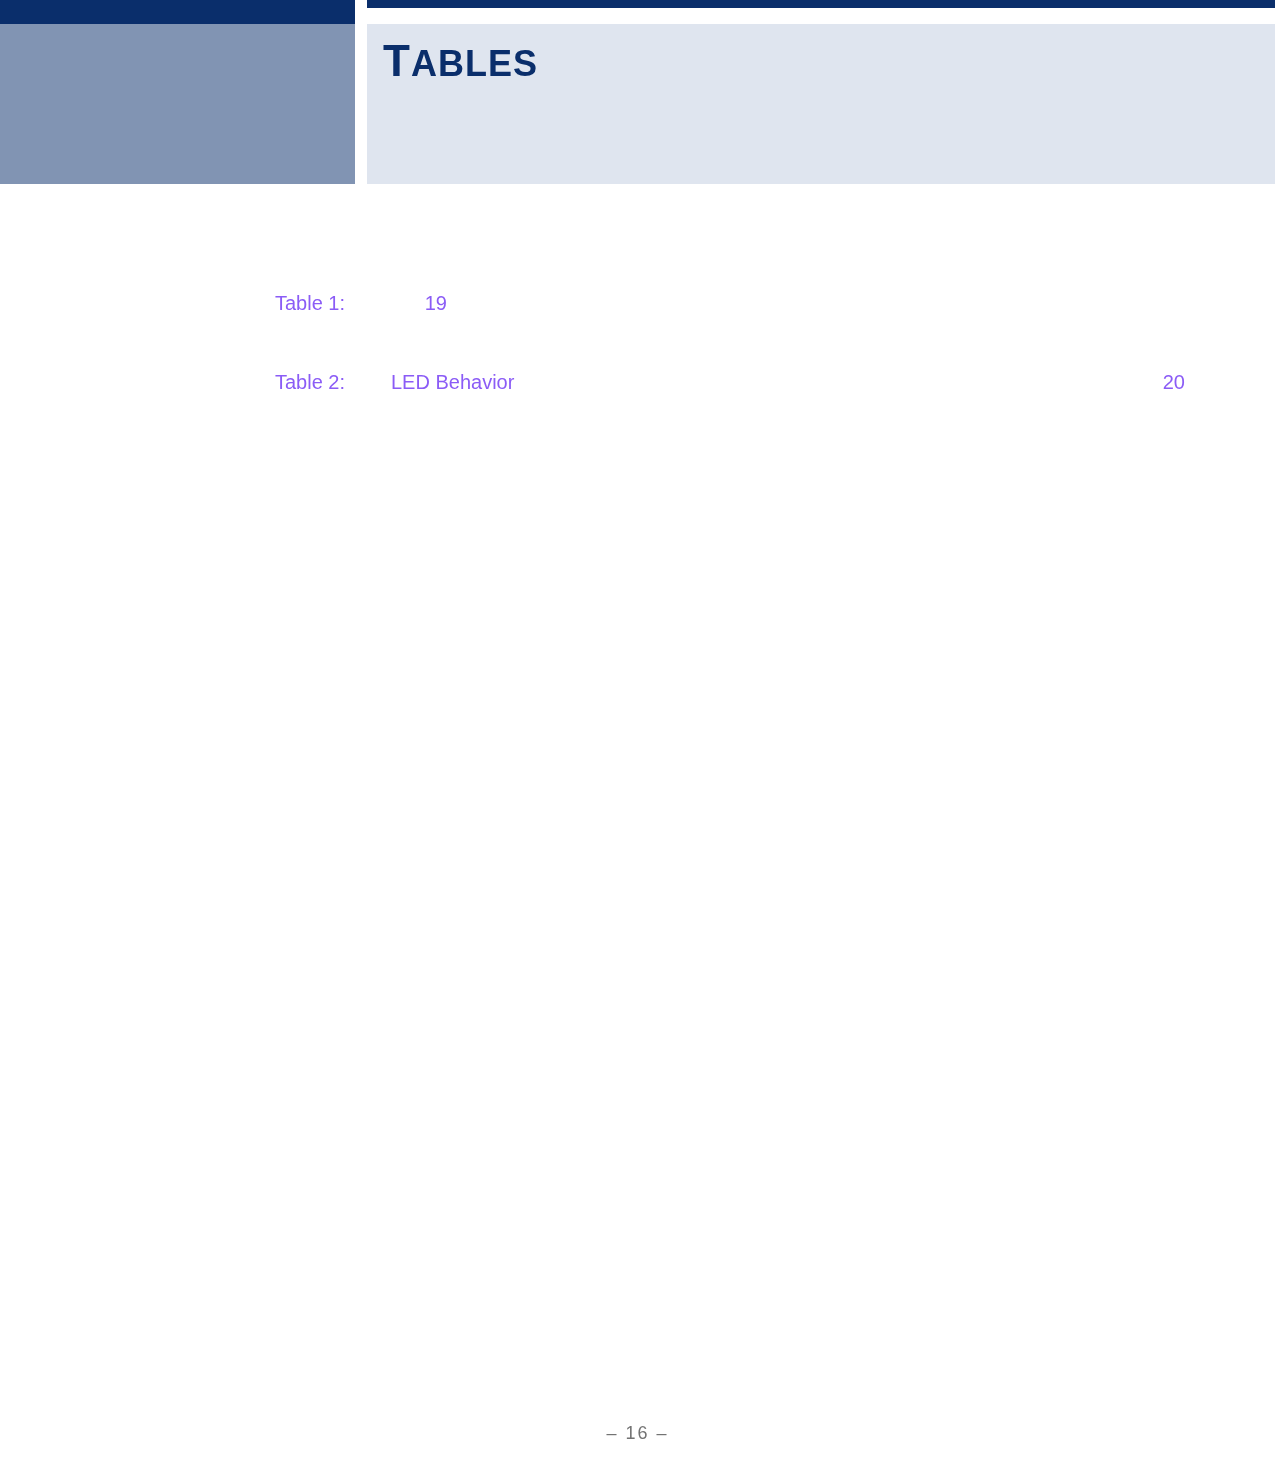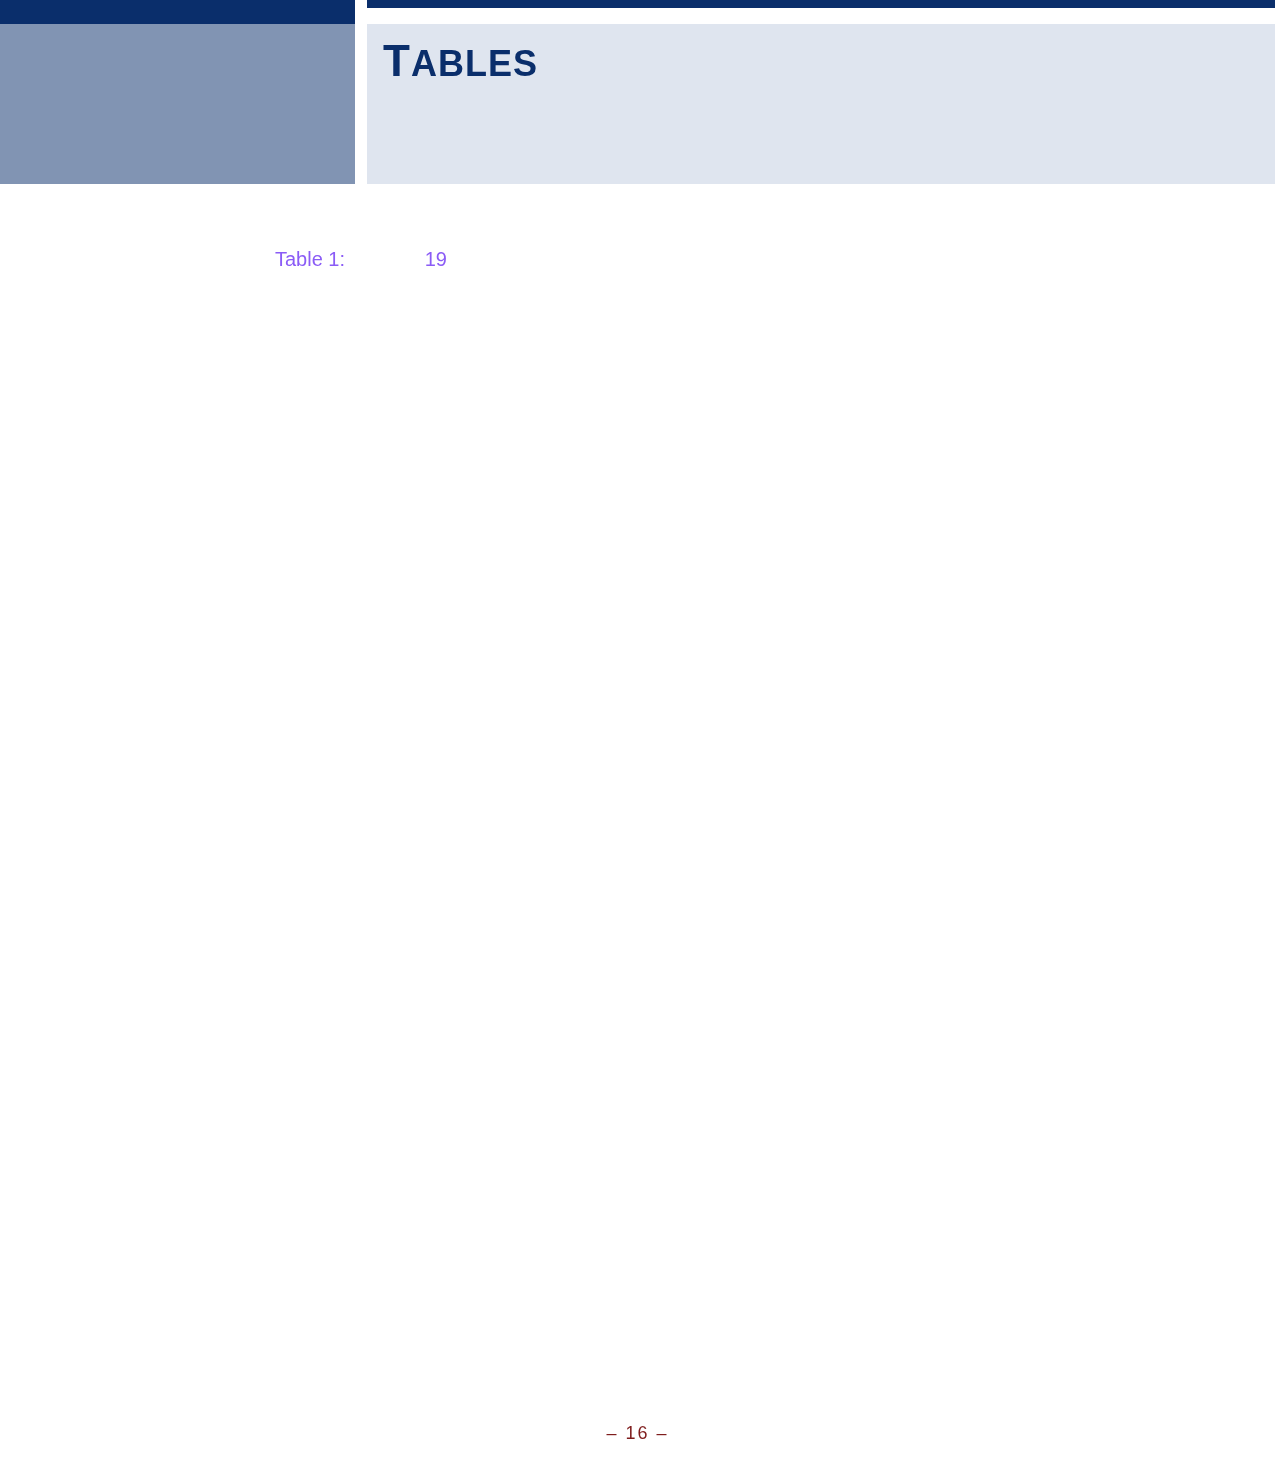--- a/index.html
+++ b/index.html
@@ -89,29 +89,30 @@
       width: 112px;
       text-align: left;
     }
     .toc-text {
       flex: 1;
       padding-left: 4px;
     }
     .toc-page {
       width: 60px;
       text-align: right;
+      margin-top: 44px;
     }
     .footer {
       position: absolute;
       bottom: 30px;
       left: 0;
       right: 0;
       text-align: center;
       font-size: 18px;
-      color: #7f1d1d;
+      color: #737373;
       letter-spacing: 2px;
     }
   </style>
 </head>
 <body>
 
 <div class="header-bar">
   <div class="header-bar-left"></div>
   <div class="header-bar-gap"></div>
   <div class="header-bar-right"></div>
@@ -125,17 +126,22 @@
       <span class="first-letter">T</span><span>ABLES</span>
     </div>
   </div>
 </div>
 
 <div class="content">
   <div class="toc-row">
     <span class="toc-label">Table 1:</span>
     <span class="toc-page">19</span>
   </div>
+  <div class="toc-row">
+    <span class="toc-label">Table 2:</span>
+    <span class="toc-text">LED Behavior</span>
+    <span class="toc-page">20</span>
+  </div>
 </div>
 
 <div class="footer">
   <span>–  16  –</span>
 </div>
 
 </body></html>

